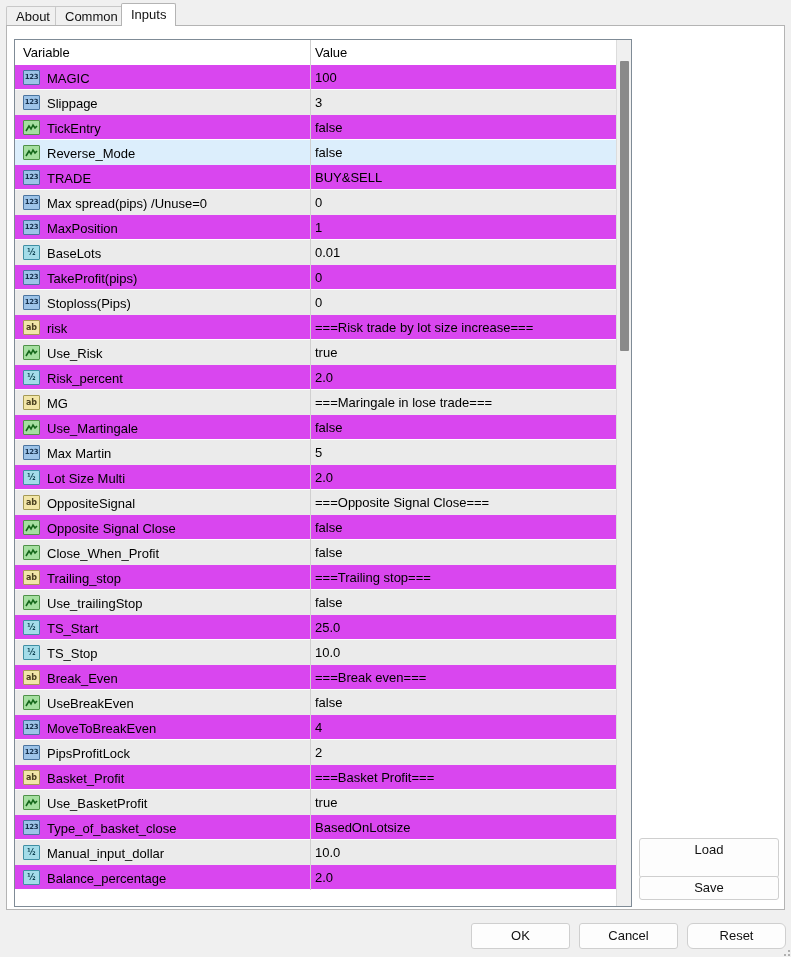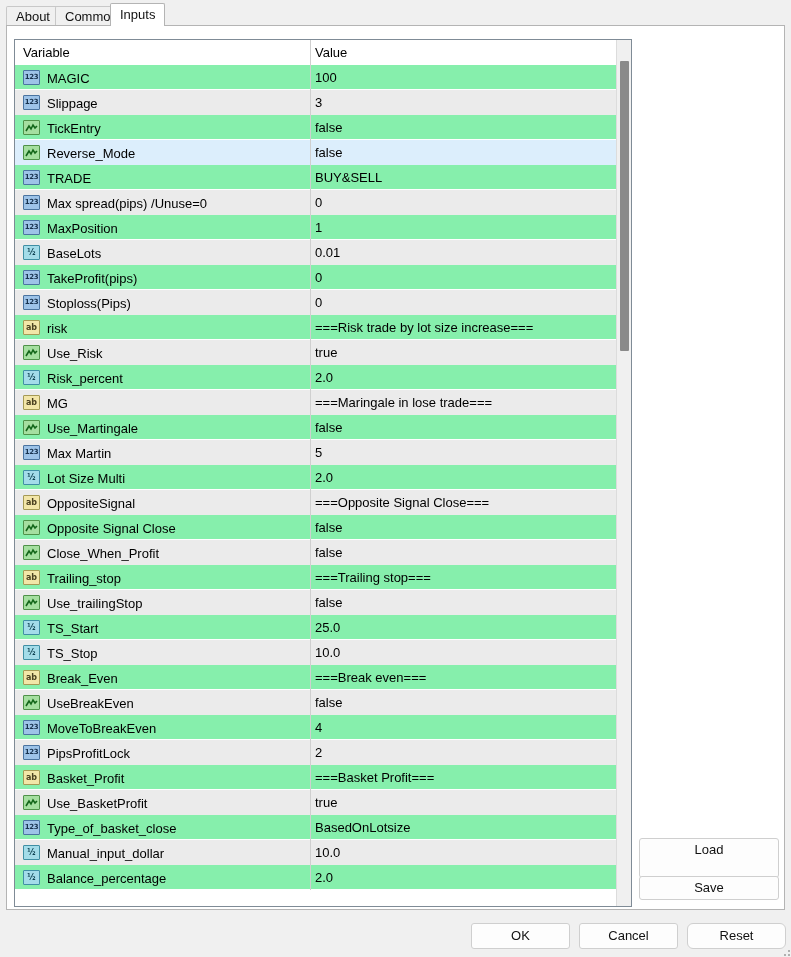--- a/index.html
+++ b/index.html
@@ -40,21 +40,21 @@
   .tab.active {
     top: 3px;
     height: 23px;
     line-height: 22px;
     background: #ffffff;
     border-color: #b4b4b4;
     z-index: 3;
   }
   .tab-about   { left: 6px; }
   .tab-common  { left: 55px; }
-  .tab-inputs  { left: 110px; }
+  .tab-inputs  { left: 121px; }
 
   
   .panel {
     position: absolute;
     left: 6px; top: 25px;
     width: 779px; height: 885px;
     background: #ffffff;
     border: 1px solid #b4b4b4;
     box-sizing: border-box;
   }
@@ -76,21 +76,21 @@
     width: 602px;
     height: 866px;
     overflow: hidden;
   }
 
   .row {
     position: relative;
     height: 25px;
     box-sizing: border-box;
     border-bottom: 1px solid #ffffff;
-    background: #86efac;
+    background: #d946ef;
     white-space: nowrap;
   }
   .row.alt { background: #ebebeb; border-bottom-color: #ebebeb; }
   .row.sel { background: #dceefc; border-bottom-color: #dceefc; }
 
   .row.header {
     height: 25px;
     background: #ffffff;
     border-bottom: 1px solid #ffffff;
   }

